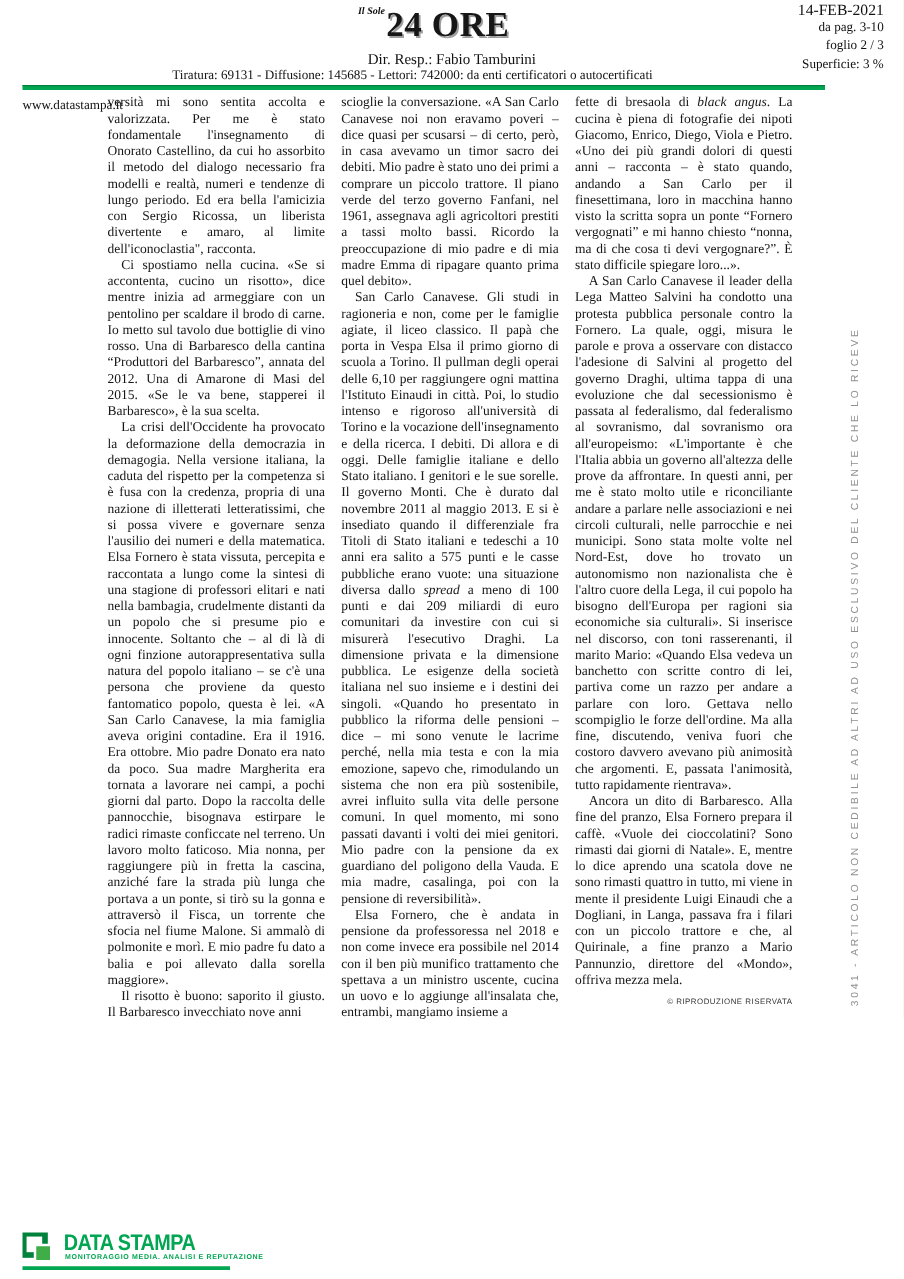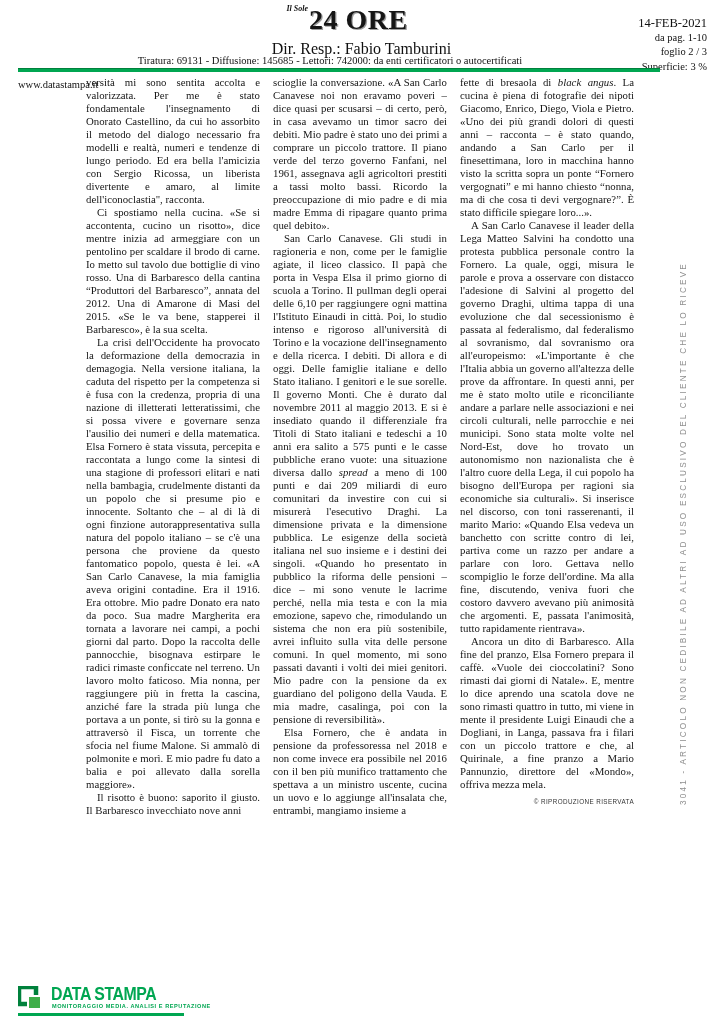--- a/index.html
+++ b/index.html
@@ -14,27 +14,27 @@
   .masthead-small {
     font-family:"Liberation Serif", serif; font-weight:bold; font-style:italic;
     font-size:8px; vertical-align:18px; margin-right:1px; color:#111;
   }
   .masthead-big {
     font-family:"Liberation Serif", serif; font-weight:bold; font-size:28px;
     letter-spacing:0.5px; color:#161616;
     text-shadow:1.4px 1.4px 0 rgba(40,40,40,0.45);
   }
   .header-right {
-    position:absolute; top:16px; right:16px; text-align:right;
+    position:absolute; top:1px; right:16px; text-align:right;
     font-size:10.5px; line-height:14.5px; color:#111;
   }
   .header-right .hdr-date { font-size:12.5px; }
   .director {
     position:absolute; top:40px; left:0; width:723px; text-align:center;
-    font-size:16px; color:#111;
+    font-size:12px; color:#111;
   }
   .website { position:absolute; top:55px; left:18px; font-size:10.5px; color:#111; text-decoration:none;margin-top:24px; }
   .circulation { position:absolute; top:55px; left:0; width:660px; text-align:center; font-size:10.5px; color:#111; }
   .green-rule-top {
     position:absolute; top:68px; left:18px; width:642px; height:3px;
     background:#00a651; border-top:1px solid #00813c;
   }
 
   
   .article {
@@ -83,41 +83,41 @@
 <body>
 
 <div class="page">
 
   <div class="masthead">
     <span class="masthead-small">Il Sole</span><span class="masthead-big">24 ORE</span>
   </div>
 
   <div class="header-right">
     <div class="hdr-date">14-FEB-2021</div>
-    <div>da pag.  1-10</div>
+    <div>da pag.  3-10</div>
     <div>foglio 2 / 3</div>
     <div>Superficie: 3 %</div>
   </div>
 
   <div class="director">Dir. Resp.:  Fabio Tamburini</div>
   <a class="website" href="#">www.datastampa.it</a>
   <div class="circulation">Tiratura: 69131 - Diffusione: 145685 - Lettori: 742000: da enti certificatori o autocertificati</div>
   <div class="green-rule-top"></div>
 
   <div class="article">
     <div class="col">
         <p><span>versità mi sono sentita accolta e valorizzata. Per me è stato fondamentale l'insegnamento di Onorato Castellino, da cui ho assorbito il metodo del dialogo necessario fra modelli e realtà, numeri e tendenze di lungo periodo. Ed era bella l'amicizia con Sergio Ricossa, un liberista divertente e amaro, al limite dell'iconoclastia", racconta.</span></p>
         <p class="indent"><span>Ci spostiamo nella cucina. «Se si accontenta, cucino un risotto», dice mentre inizia ad armeggiare con un pentolino per scaldare il brodo di carne. Io metto sul tavolo due bottiglie di vino rosso. Una di Barbaresco della cantina “Produttori del Barbaresco”, annata del 2012. Una di Amarone di Masi del 2015. «Se le va bene, stapperei il Barbaresco», è la sua scelta.</span></p>
         <p class="indent"><span>La crisi dell'Occidente ha provocato la deformazione della democrazia in demagogia. Nella versione italiana, la caduta del rispetto per la competenza si è fusa con la credenza, propria di una nazione di illetterati letteratissimi, che si possa vivere e governare senza l'ausilio dei numeri e della matematica. Elsa Fornero è stata vissuta, percepita e raccontata a lungo come la sintesi di una stagione di professori elitari e nati nella bambagia, crudelmente distanti da un popolo che si presume pio e innocente. Soltanto che – al di là di ogni finzione autorappresentativa sulla natura del popolo italiano – se c'è una persona che proviene da questo fantomatico popolo, questa è lei. «A San Carlo Canavese, la mia famiglia aveva origini contadine. Era il 1916. Era ottobre. Mio padre Donato era nato da poco. Sua madre Margherita era tornata a lavorare nei campi, a pochi giorni dal parto. Dopo la raccolta delle pannocchie, bisognava estirpare le radici rimaste conficcate nel terreno. Un lavoro molto faticoso. Mia nonna, per raggiungere più in fretta la cascina, anziché fare la strada più lunga che portava a un ponte, si tirò su la gonna e attraversò il Fisca, un torrente che sfocia nel fiume Malone. Si ammalò di polmonite e morì. E mio padre fu dato a balia e poi allevato dalla sorella maggiore».</span></p>
         <p class="indent"><span>Il risotto è buono: saporito il giusto. Il Barbaresco invecchiato nove anni</span></p>
       </div>
     <div class="col">
         <p><span>scioglie la conversazione. «A San Carlo Canavese noi non eravamo poveri – dice quasi per scusarsi – di certo, però, in casa avevamo un timor sacro dei debiti. Mio padre è stato uno dei primi a comprare un piccolo trattore. Il piano verde del terzo governo Fanfani, nel 1961, assegnava agli agricoltori prestiti a tassi molto bassi. Ricordo la preoccupazione di mio padre e di mia madre Emma di ripagare quanto prima quel debito».</span></p>
         <p class="indent"><span>San Carlo Canavese. Gli studi in ragioneria e non, come per le famiglie agiate, il liceo classico. Il papà che porta in Vespa Elsa il primo giorno di scuola a Torino. Il pullman degli operai delle 6,10 per raggiungere ogni mattina l'Istituto Einaudi in città. Poi, lo studio intenso e rigoroso all'università di Torino e la vocazione dell'insegnamento e della ricerca. I debiti. Di allora e di oggi. Delle famiglie italiane e dello Stato italiano. I genitori e le sue sorelle. Il governo Monti. Che è durato dal novembre 2011 al maggio 2013. E si è insediato quando il differenziale fra Titoli di Stato italiani e tedeschi a 10 anni era salito a 575 punti e le casse pubbliche erano vuote: una situazione diversa dallo </span><em>spread</em><span> a meno di 100 punti e dai 209 miliardi di euro comunitari da investire con cui si misurerà l'esecutivo Draghi. La dimensione privata e la dimensione pubblica. Le esigenze della società italiana nel suo insieme e i destini dei singoli. «Quando ho presentato in pubblico la riforma delle pensioni – dice – mi sono venute le lacrime perché, nella mia testa e con la mia emozione, sapevo che, rimodulando un sistema che non era più sostenibile, avrei influito sulla vita delle persone comuni. In quel momento, mi sono passati davanti i volti dei miei genitori. Mio padre con la pensione da ex guardiano del poligono della Vauda. E mia madre, casalinga, poi con la pensione di reversibilità».</span></p>
-        <p class="indent"><span>Elsa Fornero, che è andata in pensione da professoressa nel 2018 e non come invece era possibile nel 2016 con il ben più munifico trattamento che spettava a un ministro uscente, cucina un uovo e lo aggiunge all'insalata che, entrambi, mangiamo insieme a</span></p>
+        <p class="indent"><span>Elsa Fornero, che è andata in pensione da professoressa nel 2018 e non come invece era possibile nel 2014 con il ben più munifico trattamento che spettava a un ministro uscente, cucina un uovo e lo aggiunge all'insalata che, entrambi, mangiamo insieme a</span></p>
       </div>
     <div class="col">
     <p><span>fette di bresaola di </span><em>black angus</em><span>. La cucina è piena di fotografie dei nipoti Giacomo, Enrico, Diego, Viola e Pietro. «Uno dei più grandi dolori di questi anni – racconta – è stato quando, andando a San Carlo per il finesettimana, loro in macchina hanno visto la scritta sopra un ponte “Fornero vergognati” e mi hanno chiesto “nonna, ma di che cosa ti devi vergognare?”. È stato difficile spiegare loro...».</span></p>
         <p class="indent"><span>A San Carlo Canavese il leader della Lega Matteo Salvini ha condotto una protesta pubblica personale contro la Fornero. La quale, oggi, misura le parole e prova a osservare con distacco l'adesione di Salvini al progetto del governo Draghi, ultima tappa di una evoluzione che dal secessionismo è passata al federalismo, dal federalismo al sovranismo, dal sovranismo ora all'europeismo: «L'importante è che l'Italia abbia un governo all'altezza delle prove da affrontare. In questi anni, per me è stato molto utile e riconciliante andare a parlare nelle associazioni e nei circoli culturali, nelle parrocchie e nei municipi. Sono stata molte volte nel Nord-Est, dove ho trovato un autonomismo non nazionalista che è l'altro cuore della Lega, il cui popolo ha bisogno dell'Europa per ragioni sia economiche sia culturali». Si inserisce nel discorso, con toni rasserenanti, il marito Mario: «Quando Elsa vedeva un banchetto con scritte contro di lei, partiva come un razzo per andare a parlare con loro. Gettava nello scompiglio le forze dell'ordine. Ma alla fine, discutendo, veniva fuori che costoro davvero avevano più animosità che argomenti. E, passata l'animosità, tutto rapidamente rientrava».</span></p>
         <p class="indent"><span>Ancora un dito di Barbaresco. Alla fine del pranzo, Elsa Fornero prepara il caffè. «Vuole dei cioccolatini? Sono rimasti dai giorni di Natale». E, mentre lo dice aprendo una scatola dove ne sono rimasti quattro in tutto, mi viene in mente il presidente Luigi Einaudi che a Dogliani, in Langa, passava fra i filari con un piccolo trattore e che, al Quirinale, a fine pranzo a Mario Pannunzio, direttore del «Mondo», offriva mezza mela.</span></p>
         <div class="copyright">© RIPRODUZIONE RISERVATA</div>
       </div>
   </div>
 
   <div class="vertical-note">3041 - ARTICOLO NON CEDIBILE AD ALTRI AD USO ESCLUSIVO DEL CLIENTE CHE LO RICEVE</div>

